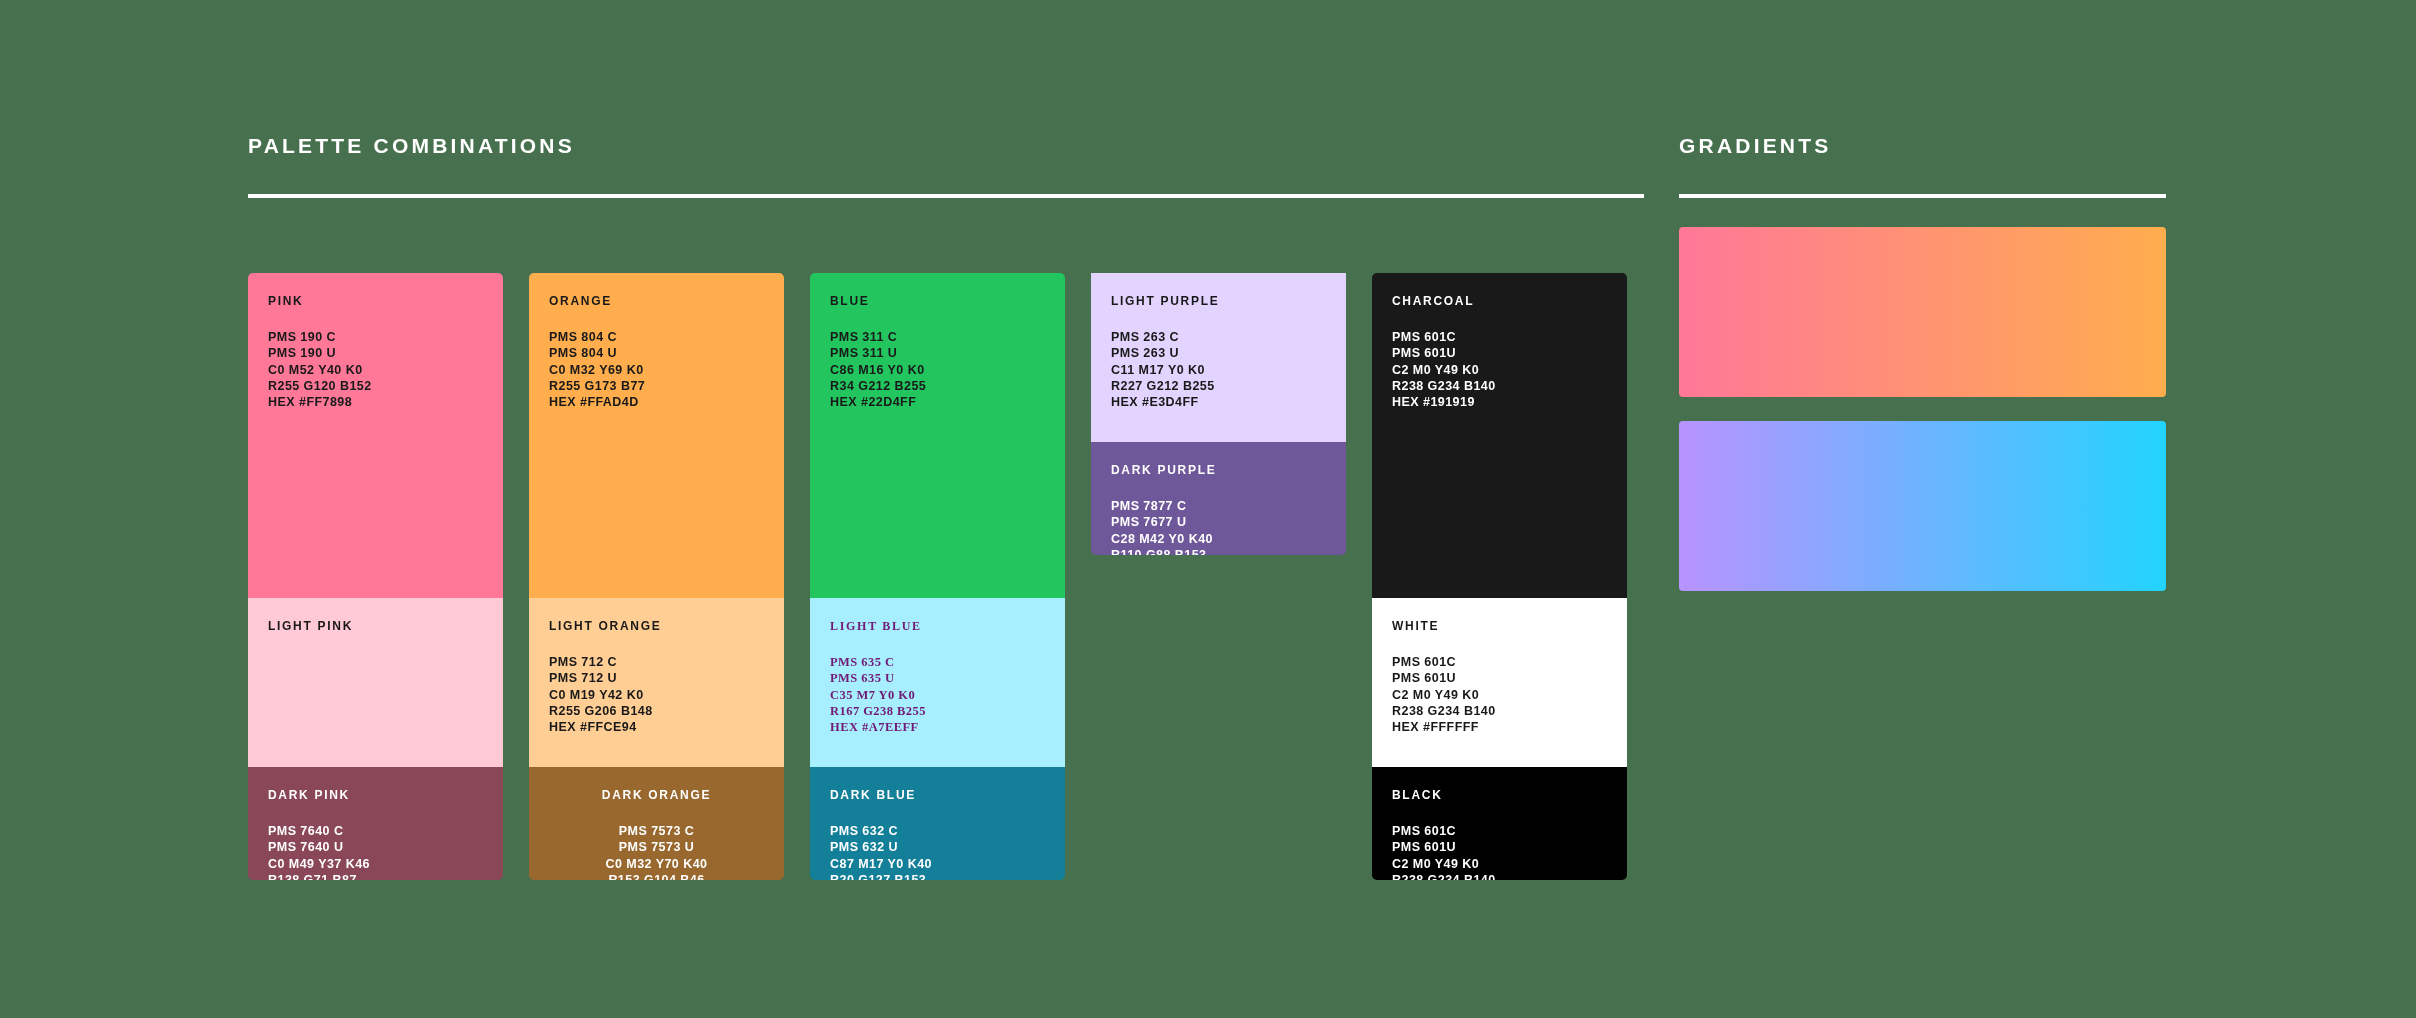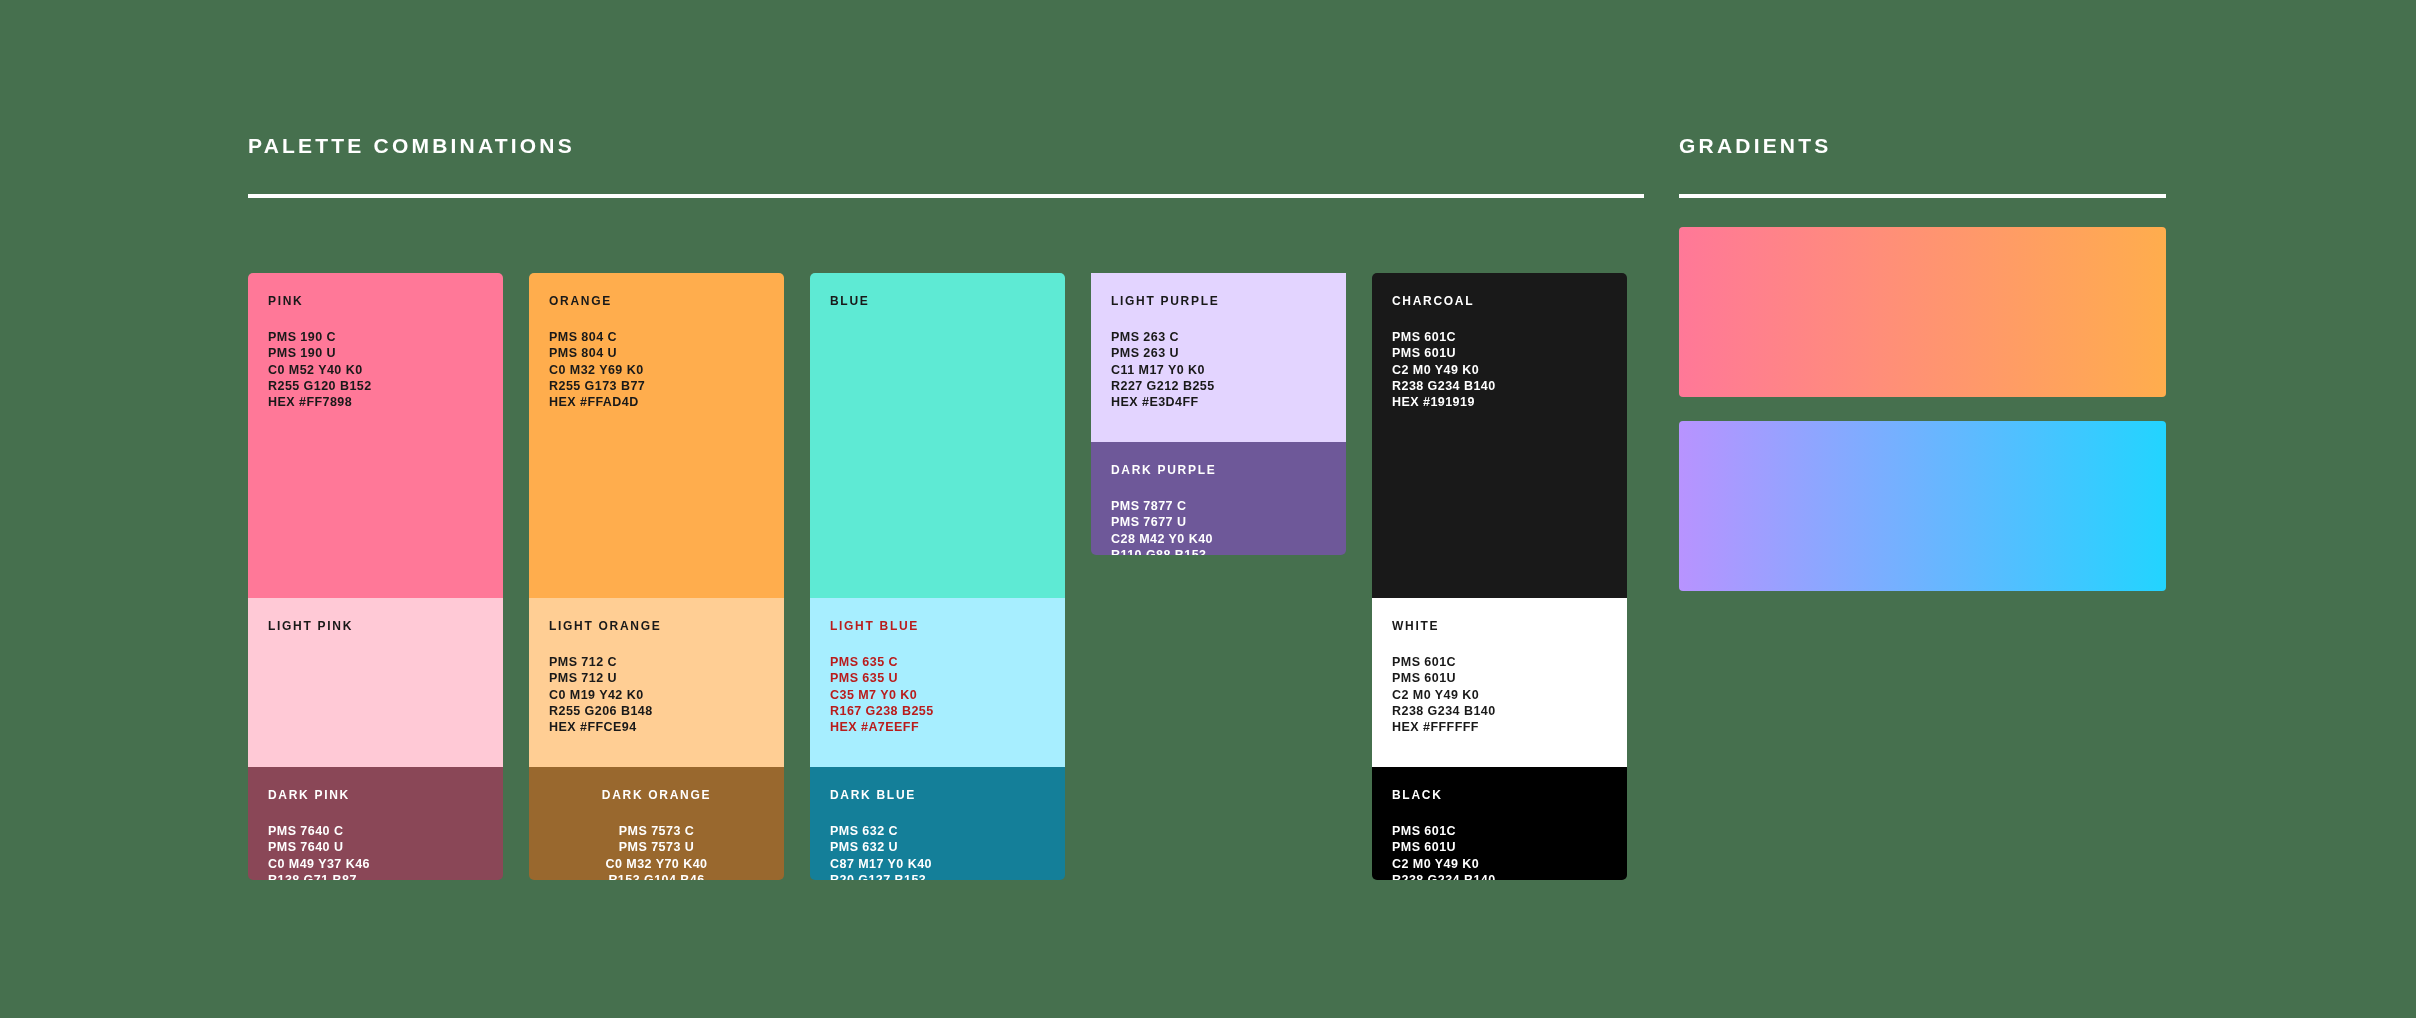--- a/index.html
+++ b/index.html
@@ -161,24 +161,31 @@
         <div class="swatch-name">DARK ORANGE</div>
         <div class="swatch-specs">
           <div class="spec-line">PMS 7573 C</div>
           <div class="spec-line">PMS 7573 U</div>
           <div class="spec-line">C0 M32 Y70 K40</div>
           <div class="spec-line">R153 G104 B46</div>
         </div>
       </div>
     </div>
     <div class="palette-column">
-      <div class="swatch swatch-main" style="background: #5eead4; color: rgb(25, 25, 25);">
+      <div class="swatch swatch-main" style="background: #22c55e; color: rgb(25, 25, 25);">
         <div class="swatch-name">BLUE</div>
-      </div>
-      <div class="swatch swatch-light" style="background: rgb(167, 238, 255); color: #b91c1c;">
+        <div class="swatch-specs">
+          <div class="spec-line">PMS 311 C</div>
+          <div class="spec-line">PMS 311 U</div>
+          <div class="spec-line">C86 M16 Y0 K0</div>
+          <div class="spec-line">R34 G212 B255</div>
+          <div class="spec-line">HEX #22D4FF</div>
+        </div>
+      </div>
+      <div class="swatch swatch-light" style="background: rgb(167, 238, 255); color: #701a75; font-family: Liberation Serif, serif;">
         <div class="swatch-name">LIGHT BLUE</div>
         <div class="swatch-specs">
           <div class="spec-line">PMS 635 C</div>
           <div class="spec-line">PMS 635 U</div>
           <div class="spec-line">C35 M7 Y0 K0</div>
           <div class="spec-line">R167 G238 B255</div>
           <div class="spec-line">HEX #A7EEFF</div>
         </div>
       </div>
       <div class="swatch swatch-dark" style="background: rgb(20, 127, 153); color: rgb(255, 255, 255);">

